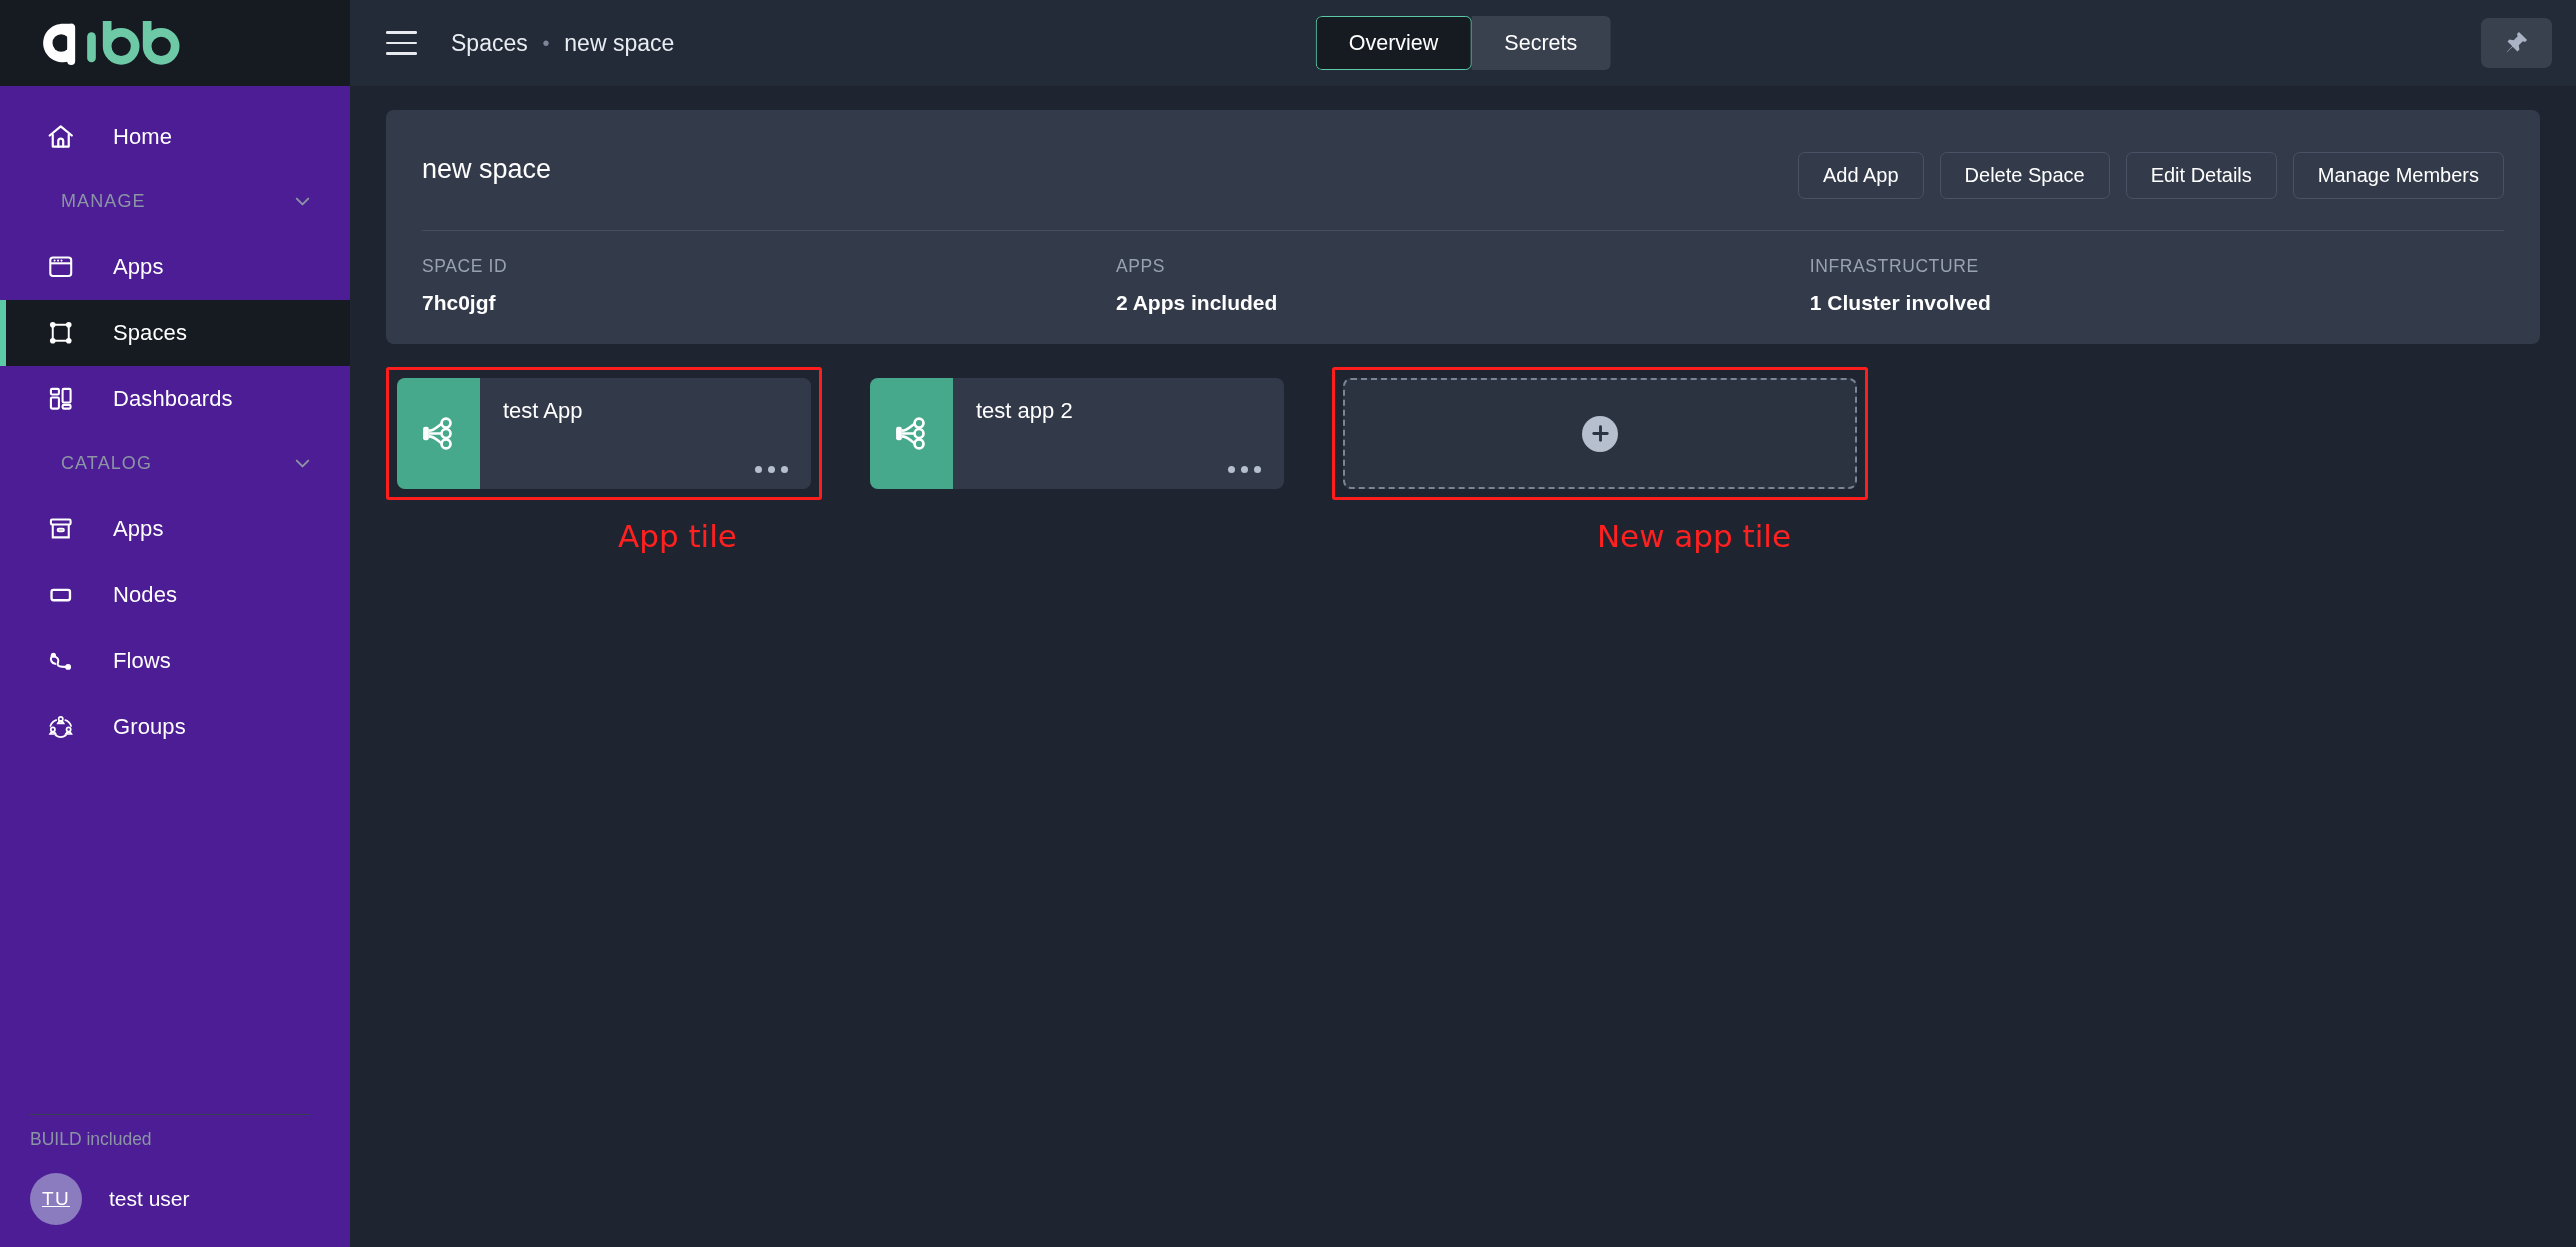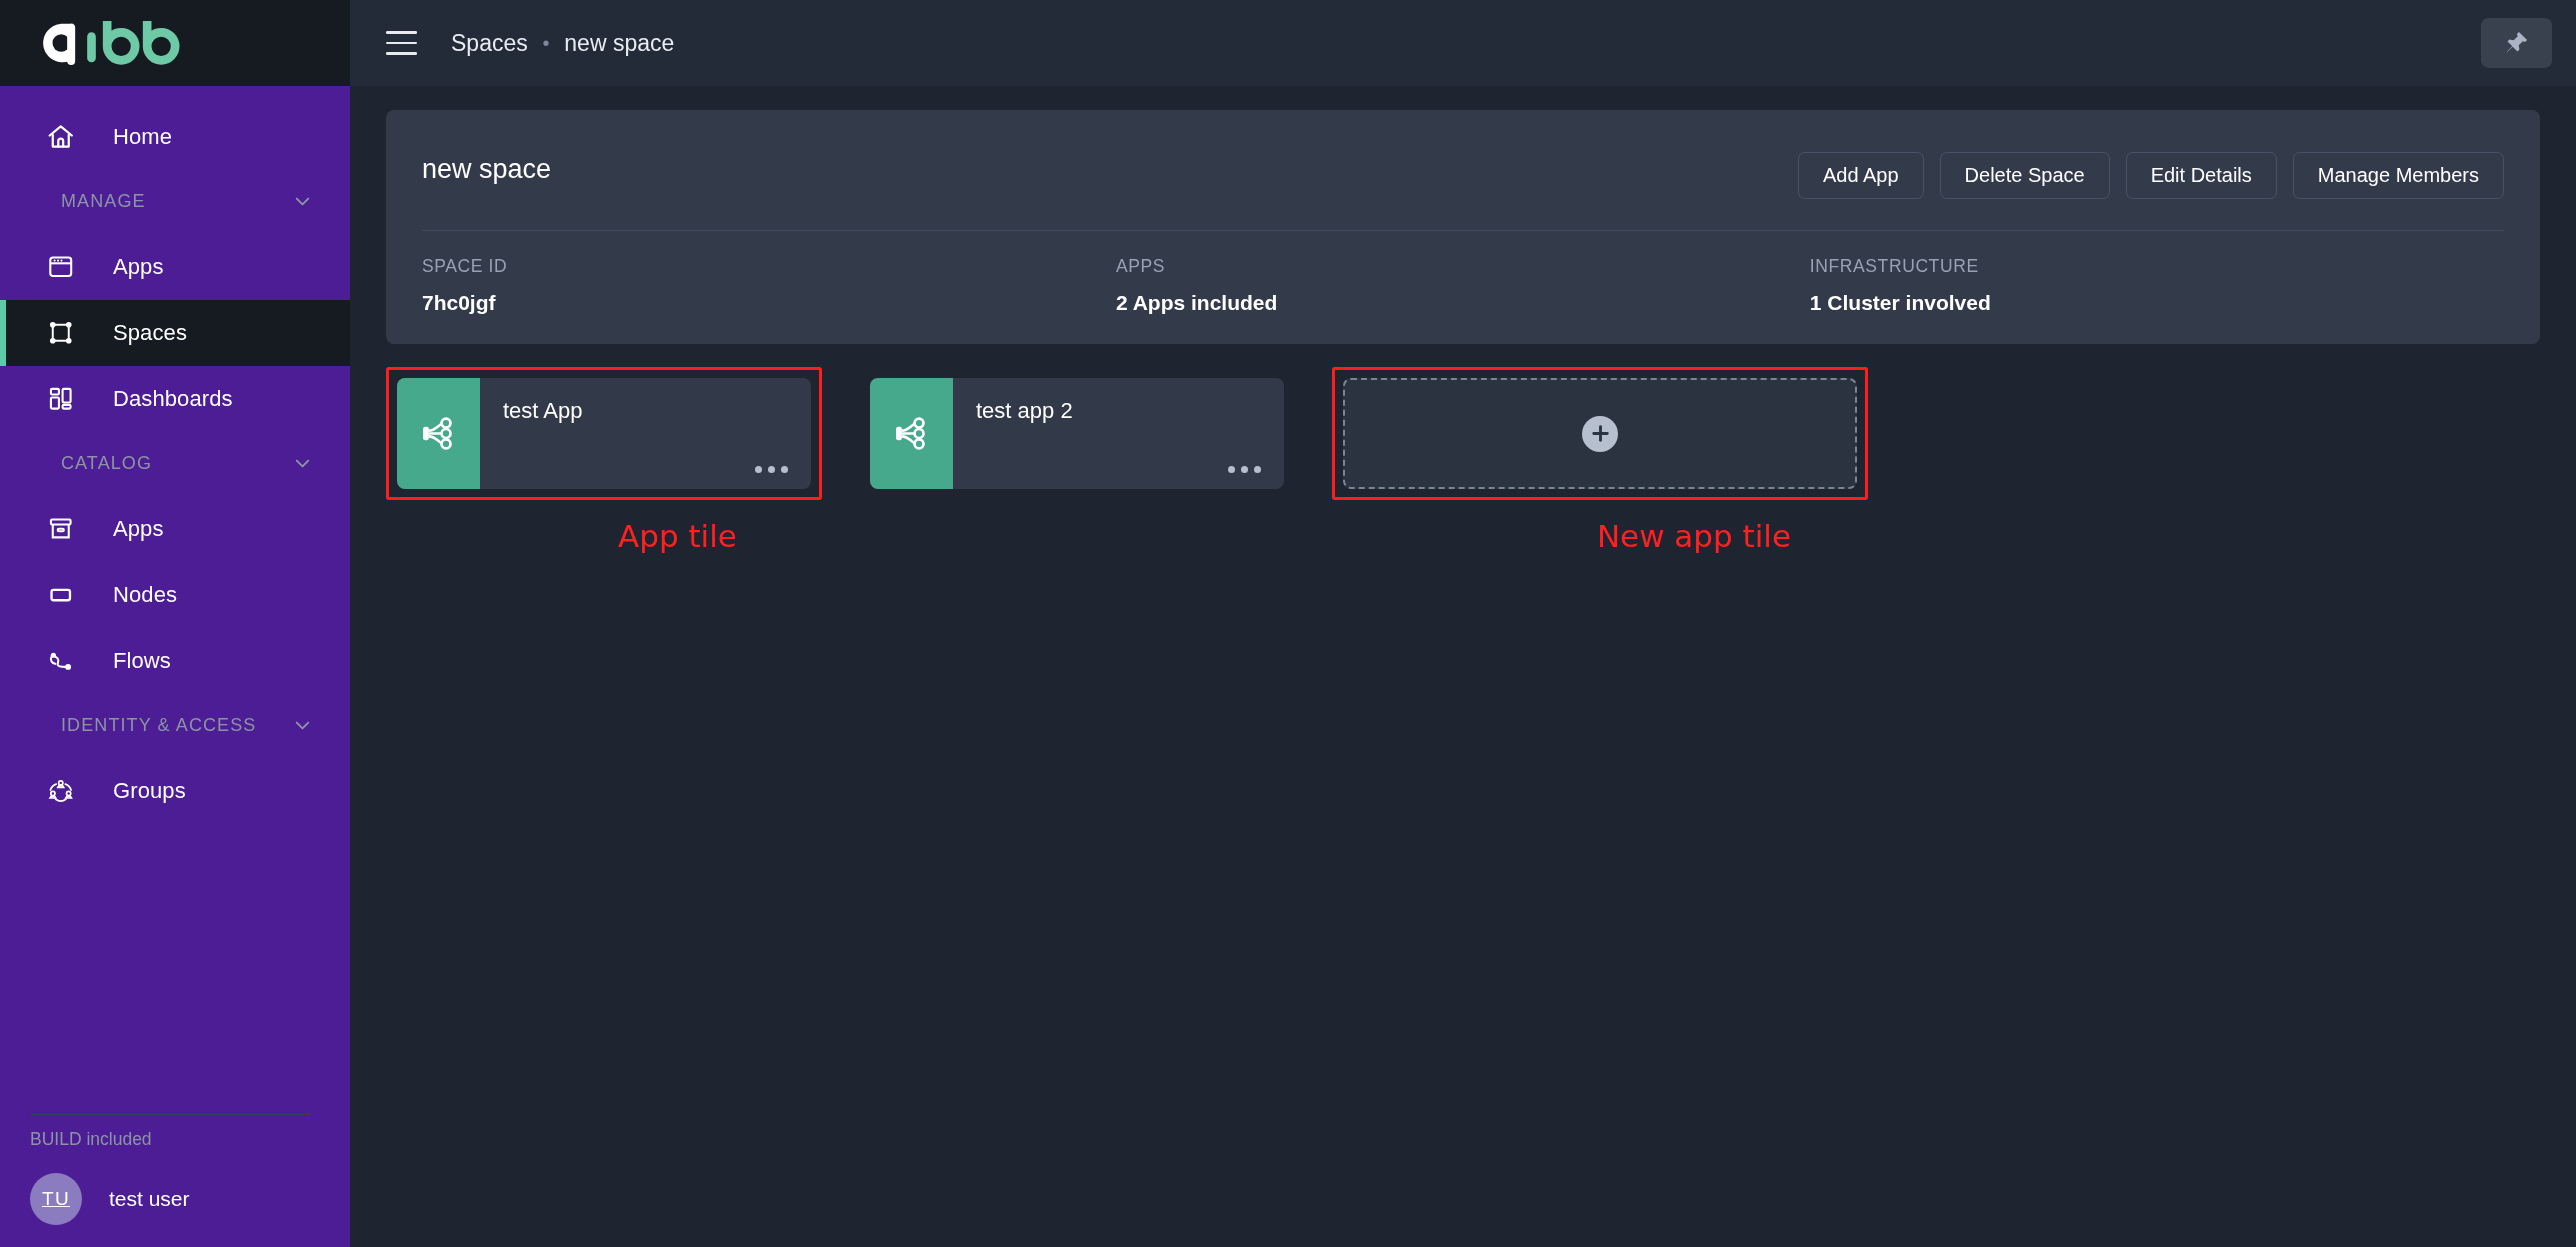--- a/index.html
+++ b/index.html
@@ -257,28 +257,20 @@
           <svg width="29.5" height="29.5" viewBox="0 0 24 24" fill="none" stroke="#ffffff" stroke-width="1.7" stroke-linecap="round">
             <circle cx="6" cy="7.5" r="2.1" fill="#ffffff" stroke="none"></circle>
             <circle cx="18" cy="17" r="2.4" fill="#ffffff" stroke="none"></circle>
             <path d="M7.8 8.8 C12 11 9 13.5 9.5 15.2 C10 16.8 13.5 17 15.7 17"></path>
             <path d="M4.4 9 C3 11.5 5 14 7.5 14.5"></path>
           </svg>
         </span>
         <span class="nav-label">Flows</span>
       </div>
 
-      <div class="section-head">
-        <span>IDENTITY &amp; ACCESS</span>
-        <span class="chev">
-          <svg width="23" height="23" viewBox="0 0 24 24" fill="none" stroke="#8b95a5" stroke-width="2" stroke-linecap="round" stroke-linejoin="round">
-              <path d="M6 9l6 6 6-6"></path>
-            </svg>
-        </span>
-      </div>
 
       <div class="nav-item">
         <span class="nav-icon">
           <svg width="29.5" height="29.5" viewBox="0 0 24 24" fill="none" stroke="#ffffff" stroke-width="1.4" stroke-linecap="round">
             <circle cx="12" cy="5.6" r="1.7"></circle>
             <path d="M9.6 9.3 a2.6 2.6 0 0 1 4.8 0 Z"></path>
             <circle cx="5.6" cy="14.2" r="1.7"></circle>
             <path d="M3.2 17.9 a2.6 2.6 0 0 1 4.8 0 Z"></path>
             <circle cx="18.4" cy="14.2" r="1.7"></circle>
             <path d="M16 17.9 a2.6 2.6 0 0 1 4.8 0 Z"></path>
@@ -308,20 +300,24 @@
         <span></span>
           <span></span>
           <span></span>
       </div>
       <div class="crumbs">
         <span class="crumb">Spaces</span>
         <span class="crumb-sep">•</span>
         <span class="crumb current">new space</span>
       </div>
 
+      <div class="tabs">
+        <div class="tab active">Overview</div>
+        <div class="tab">Secrets</div>
+      </div>
 
       <div class="pin-btn">
         <span>
           <svg width="27" height="27" viewBox="0 0 24 24" fill="#aab4c5">
             <path d="M14.2 2.6 L21.4 9.8 L19.6 11.6 L17.6 10.9 L14 14.5 L14.6 18.3 L12.9 20 L8.6 15.7 L4.2 20.1 L3.2 20.8 L3.9 19.8 L8.3 15.4 L4 11.1 L5.7 9.4 L9.5 10 L13.1 6.4 L12.4 4.4 Z"></path>
           </svg>
         </span>
       </div>
     </header>
 

